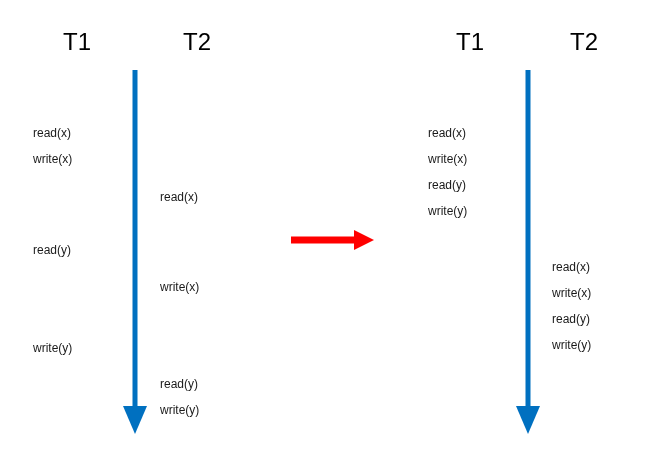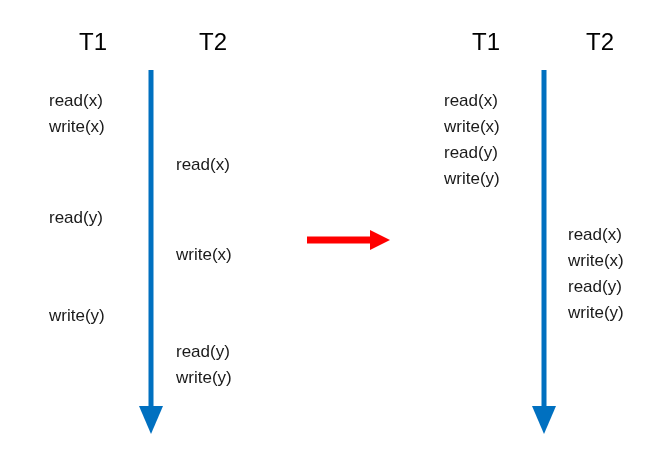--- a/index.html
+++ b/index.html
@@ -11,39 +11,40 @@
     width: 653px;
     height: 460px;
     position: relative;
     overflow: hidden;
     font-family: "Liberation Sans", sans-serif;
     color: #000000;
     -webkit-font-smoothing: antialiased;
   }
   .canvas {
     position: absolute;
-    left: 16px; top: 0;
+    left: 0; top: 0;
     width: 521px;
     height: 460px;
   }
   .hdr {
     position: absolute;
     font-size: 24px;
     line-height: 28px;
     color: #000000;
     text-align: center;
     white-space: nowrap;
     transform: translateX(-50%);
   }
   .ops {
     position: absolute;
-    font-size: 17px;
+    font-size: 12px;
     line-height: 26px;
     color: #1a1a1a;
     white-space: nowrap;
+    margin-top: 32px;
   }
   .ops div { display: block; }
   .axis {
     position: absolute;
     overflow: visible;
   }
   .redarrow {
     position: absolute;
     overflow: visible;
   }

